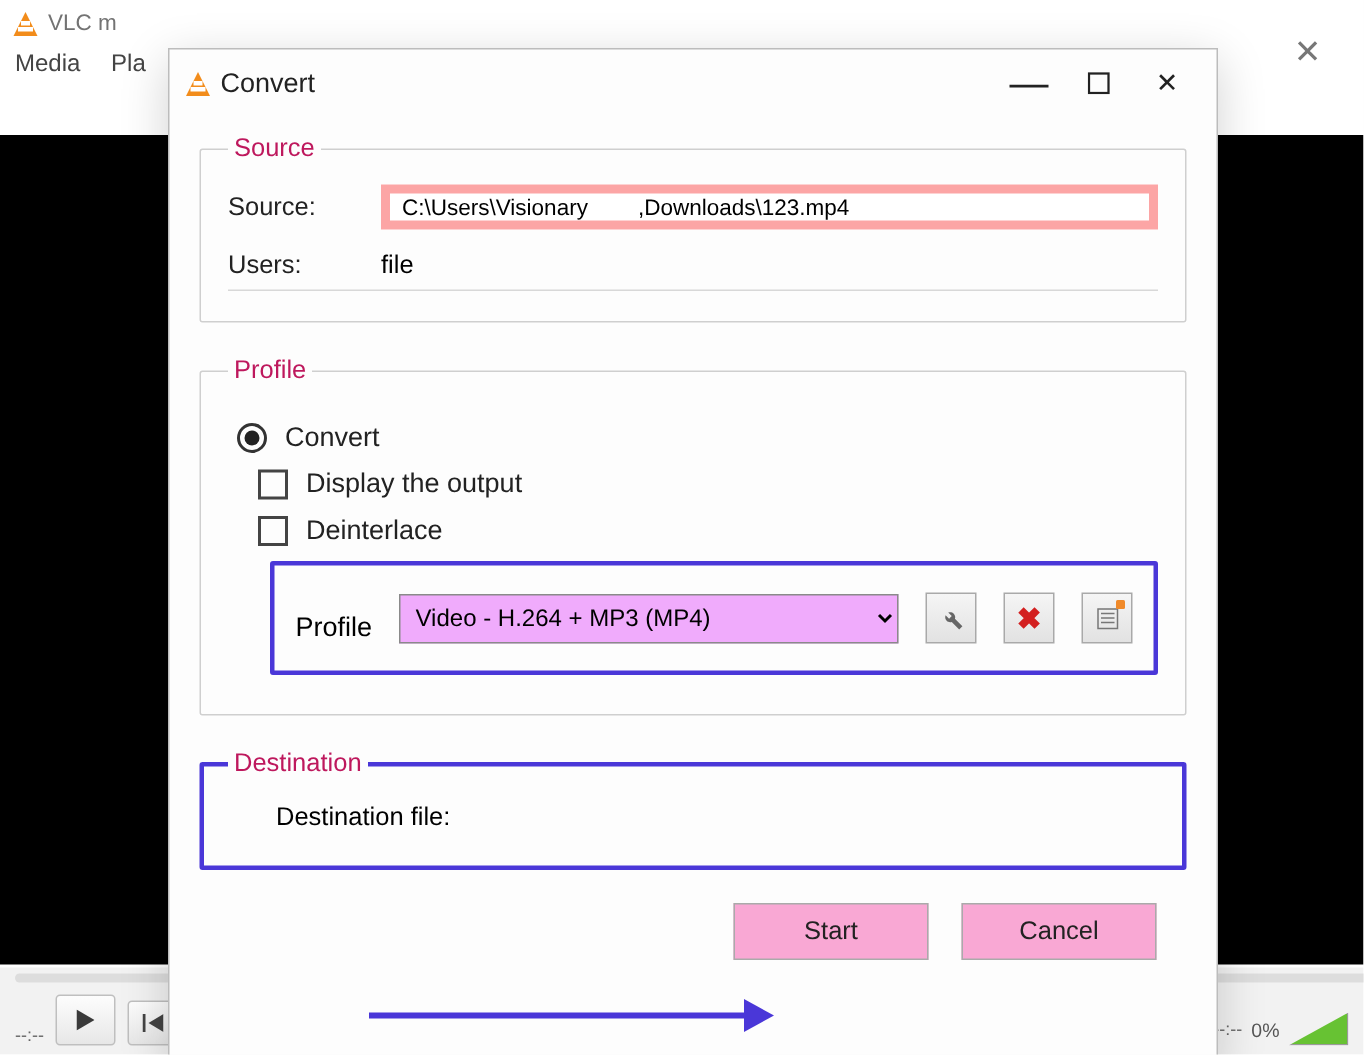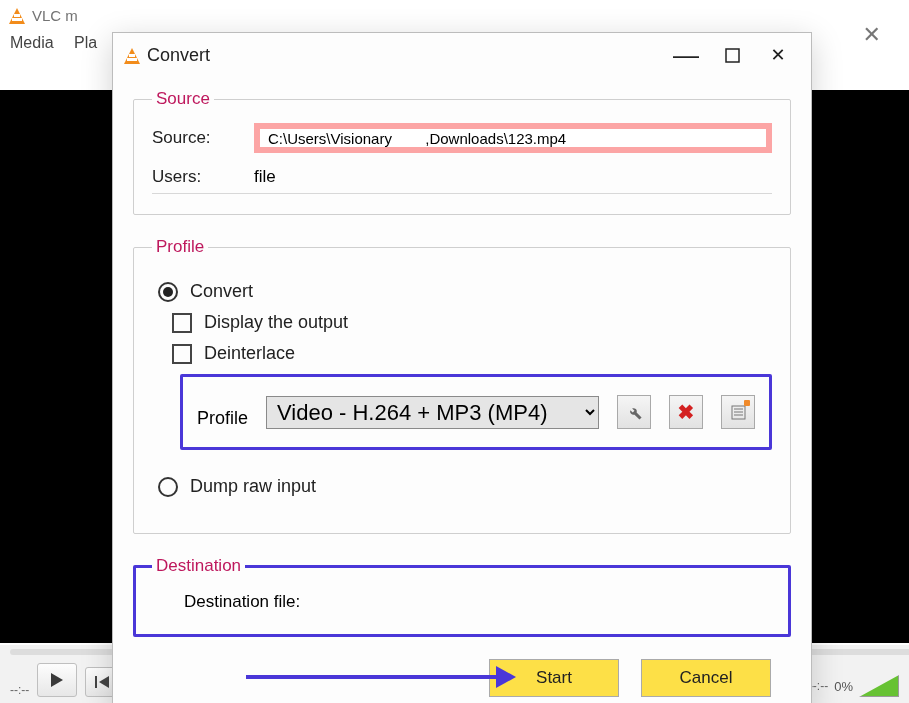--- a/index.html
+++ b/index.html
@@ -40,31 +40,31 @@
 
 
 .radio { width:20px; height:20px; border:2px solid #333; border-radius:50%; display:inline-flex; align-items:center; justify-content:center; flex:none; }
 .radio.checked::after { content:""; width:10px; height:10px; background:#222; border-radius:50%; }
 .checkbox { width:20px; height:20px; border:2px solid #444; flex:none; }
 .opt-row { display:flex; align-items:center; gap:12px; margin:10px 0 10px 6px; font-size:18px; color:#222; }
 .sub-opts { margin-left:14px; }
 
 .profile-row { display:flex; align-items:center; gap:18px; padding:18px 14px; margin:8px 0 0 14px; }
 .highlight-box { border:3px solid #4a37d8; border-radius:2px;align-items:flex-end; }
-select.profile-select { flex:1; height:33px; border:1px solid #8a8a8a; background:#e5e5e5; font-size:22px; padding:0 6px; }
+select.profile-select { flex:1; height:33px; border:1px solid #8a8a8a; background:#f0abfc; font-size:16px; padding:0 6px; }
 .icon-btn { width:34px; height:34px; border:1px solid #a9a9a9; background:linear-gradient(#f5f5f5,#e2e2e2); display:inline-flex; align-items:center; justify-content:center; color:#555; font-size:16px; position:relative; }
 .icon-btn .x { color:#d32020; font-weight:800; font-size:20px; font-family:Arial, sans-serif; }
 .icon-btn .newdot { position:absolute; top:4px; right:4px; width:6px; height:6px; background:#f08a2a; border-radius:1px; }
 
 .dest-fieldset { padding:16px 16px 22px; }
 .dest-row { display:flex; align-items:center; gap:14px; }
 .browse-btn { width:120px; height:38px; background:#e7e7e7; border:2px solid #3a7bbf; font-size:17px; color:#222; cursor:pointer; }
 
 .dialog-footer { display:flex; gap:22px; justify-content:flex-end; padding:0 20px 12px; }
-.std-btn { width:130px; height:38px; background:#fde047; border:1px solid #aaa; font-size:17px; color:#222; cursor:pointer; }
+.std-btn { width:130px; height:38px; background:#f9a8d4; border:1px solid #aaa; font-size:17px; color:#222; cursor:pointer; }
 
 
 .arrow { position:absolute; left:246px; top:666px; display:flex; align-items:center; z-index:20; }
 .arrow-line { width:250px; height:4px; background:#4a37d8; }
 .arrow-head { width:0; height:0; border-left:20px solid #4a37d8; border-top:11px solid transparent; border-bottom:11px solid transparent; }
 
 
 .cone { display:inline-block; width:18px; height:18px; position:relative; }
 .cone::before { content:""; position:absolute; bottom:0; left:50%; transform:translateX(-50%); width:0; height:0; border-left:8px solid transparent; border-right:8px solid transparent; border-bottom:16px solid #f28c1b; }
 .cone::after { content:""; position:absolute; bottom:7px; left:50%; transform:translateX(-50%); width:6px; height:3px; background:#fff; }
@@ -183,24 +183,20 @@
               <rect x="1" y="1" width="13" height="13" fill="none" stroke="#777"></rect>
               <line x1="3" y1="4" x2="12" y2="4" stroke="#777"></line>
               <line x1="3" y1="7" x2="12" y2="7" stroke="#777"></line>
               <line x1="3" y1="10" x2="12" y2="10" stroke="#777"></line>
             </svg>
             <span class="newdot"></span>
           </span>
         </div>
       </div>
 
-      <div class="opt-row" style="margin-top:26px;">
-        <span class="radio"></span>
-        <span>Dump raw input</span>
-      </div>
     </fieldset>
 
     <fieldset class="dest-fieldset highlight-box">
       <legend>Destination</legend>
       <div class="dest-row">
         <span style="font-size:17px;margin-left:32px;">Destination file:</span>
       </div>
     </fieldset>
 
     <div class="dialog-footer">

